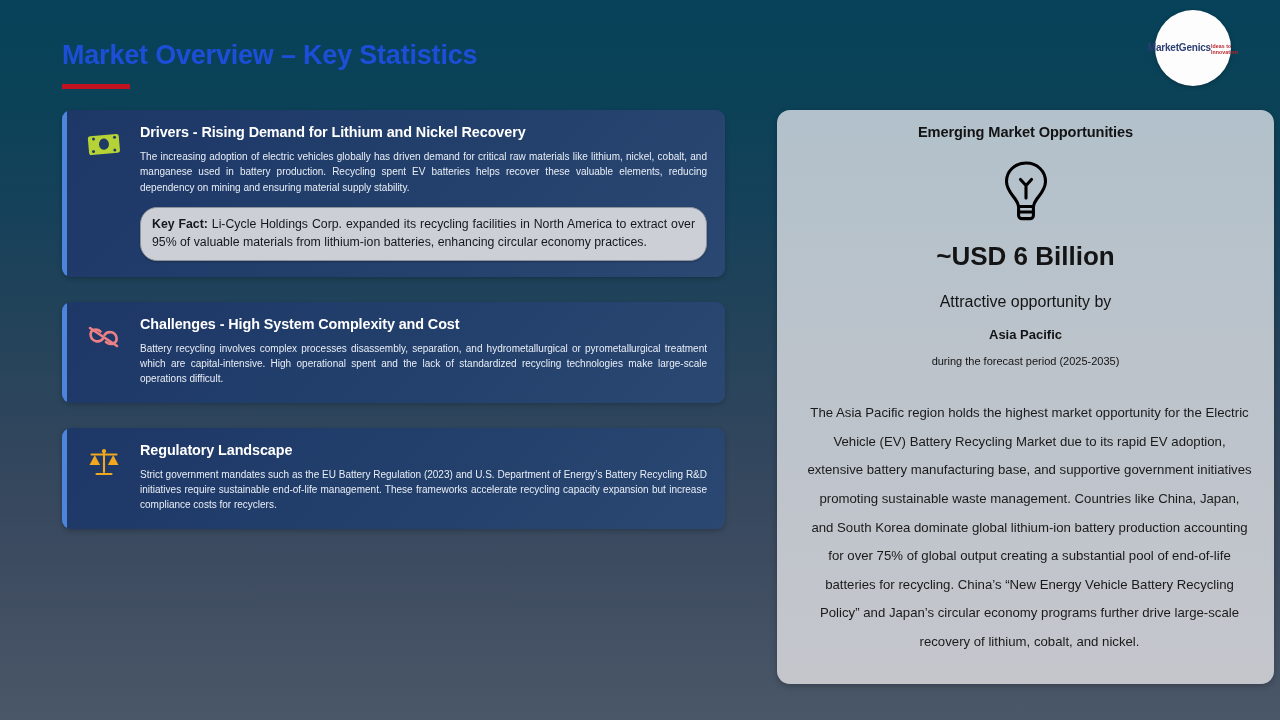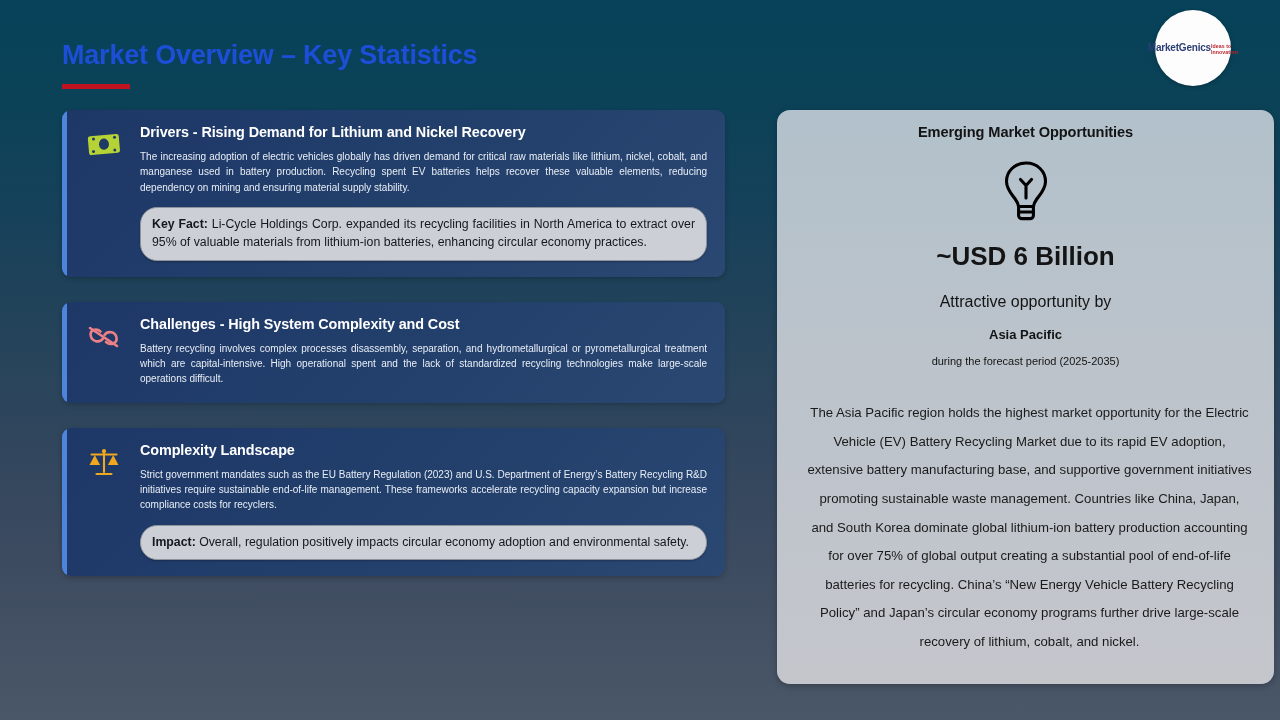--- a/index.html
+++ b/index.html
@@ -249,25 +249,22 @@
         <g stroke="#f0a81e" stroke-width="2.1" fill="none" stroke-linecap="round">
           <line x1="16" y1="4" x2="16" y2="25"></line>
           <line x1="3.5" y1="7.5" x2="28.5" y2="7.5"></line>
           <line x1="8.5" y1="27" x2="23.5" y2="27"></line>
         </g>
         <circle cx="16" cy="4.2" r="2.1" fill="#f0a81e"></circle>
         <path d="M3.5 8 L8.8 18 L-1.8 18 Z" transform="translate(3.3,0)" fill="#f0a81e"></path>
         <path d="M25.2 8 L30.5 18 L19.9 18 Z" fill="#f0a81e"></path>
       </svg>
     </div>
-    <div class="card-title">Complexity Landscape</div>
+    <div class="card-title">Regulatory Landscape</div>
     <div class="card-body">Strict government mandates such as the EU Battery Regulation (2023) and U.S. Department of Energy’s Battery Recycling R&amp;D initiatives require sustainable end-of-life management. These frameworks accelerate recycling capacity expansion but increase compliance costs for recyclers.</div>
-    <div class="note-box">
-      <span class="note-label">Impact:</span><span> Overall, regulation positively impacts circular economy adoption and environmental safety.</span>
-    </div>
   </div>
 
 </div>
 
 <div class="right-panel">
   <div class="rp-title">Emerging Market Opportunities</div>
 
   <div class="bulb-wrap">
     <svg width="54" height="62" viewBox="0 0 54 62">
       <g fill="none" stroke="#000000" stroke-width="3.1" stroke-linecap="round" stroke-linejoin="round">

